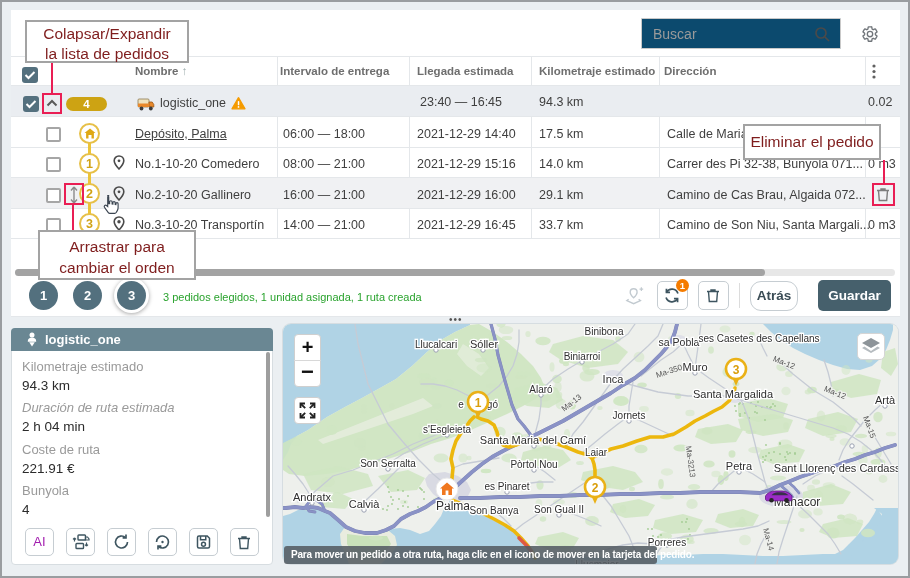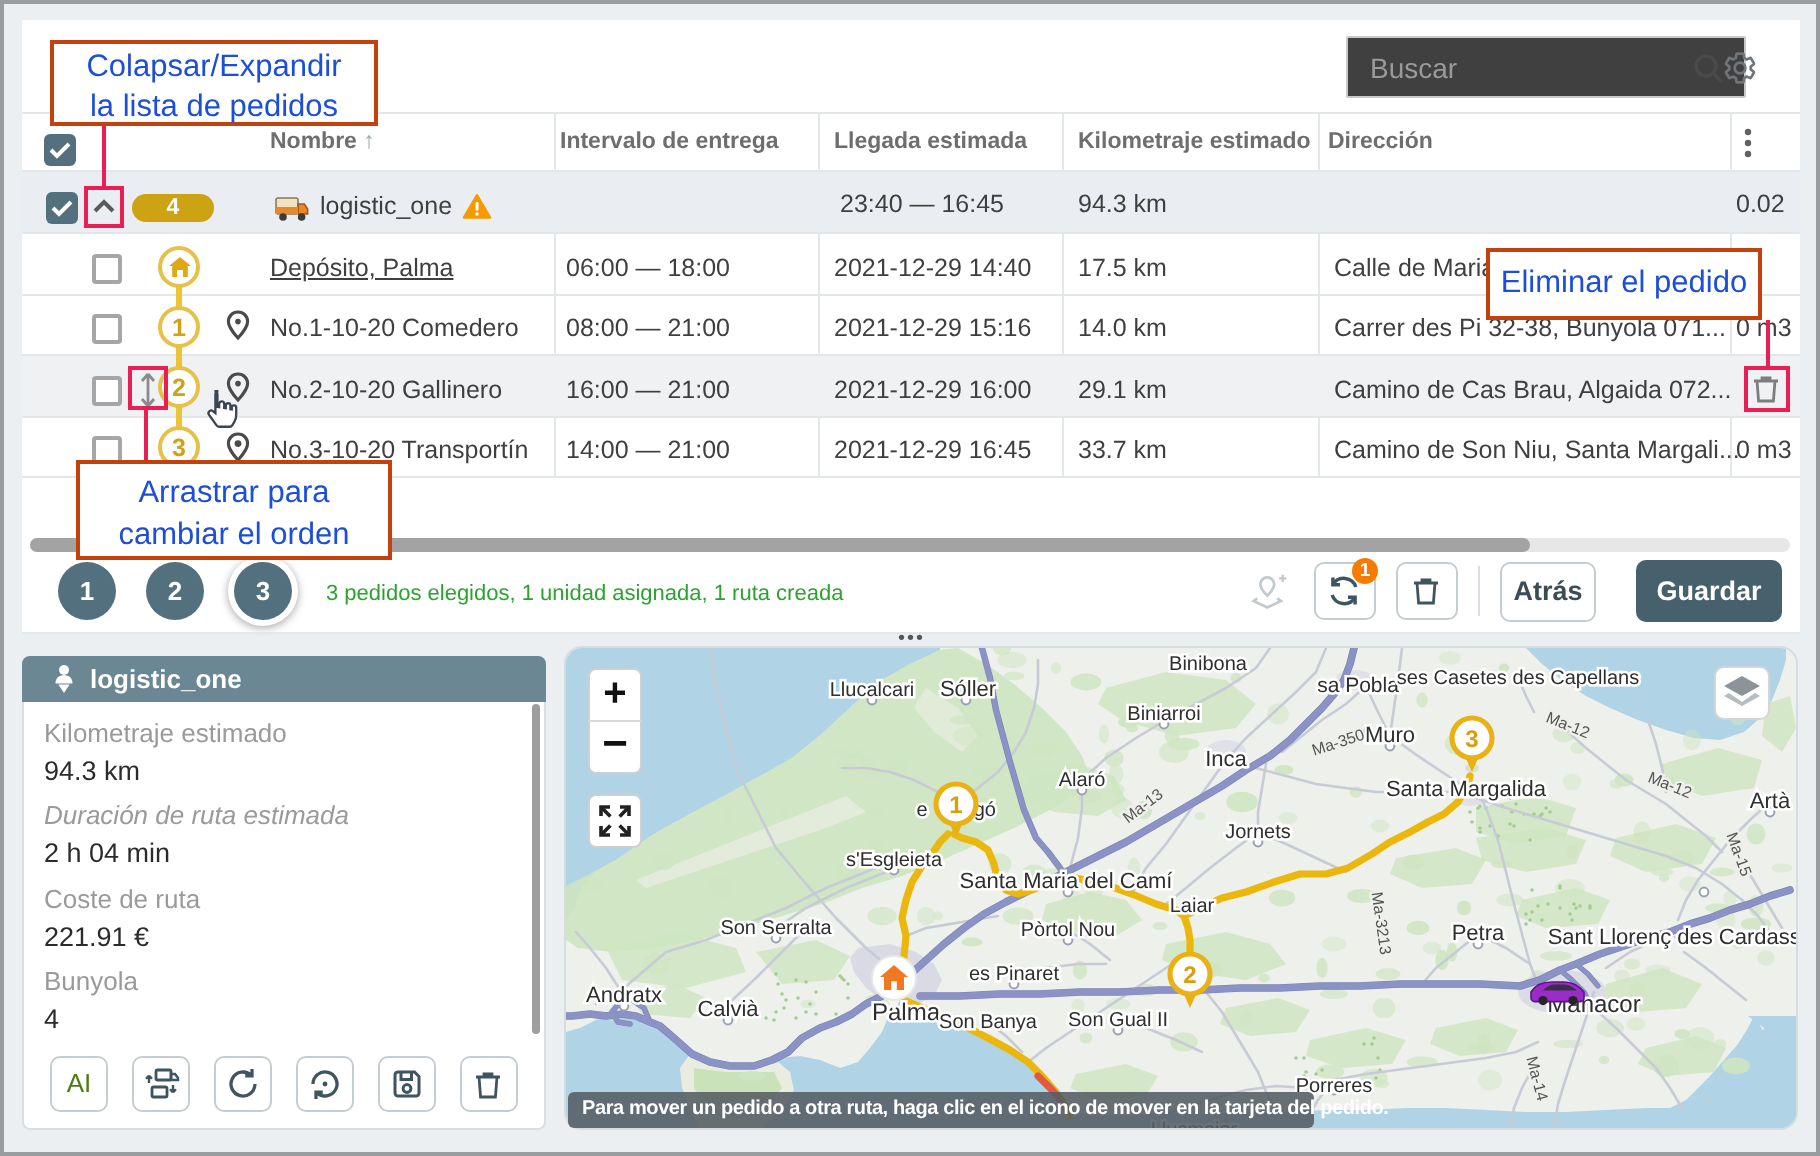--- a/index.html
+++ b/index.html
@@ -9,35 +9,35 @@
   .frame { left:0; top:0; width:910px; height:578px; border:2px solid #9a9da0; }
   .card { background:#fff; }
   .hline { background:#e4e7ea; height:1px; }
   .vline { background:#e4e7ea; width:1px; }
   .htext { color:#6e6e6e; font-size:11.5px; font-weight:bold; }
   .cell { color:#3f3f3f; font-size:12.5px; white-space:nowrap; }
   .cb { width:15px; height:15px; border:2px solid #a6a6a6; border-radius:2px; background:#fff; }
   .cbc { width:16px; height:16px; border-radius:3px; background:#54707e; }
   .ring { border:2px solid #e7c048; border-radius:50%; background:#fff; text-align:center; }
   .num { color:#d0a216; font-weight:bold; font-size:12.5px; }
-  .ann { background:#fff; border:2px solid #c2410c; color:#1d4ed8; text-align:center; z-index:50; }
+  .ann { background:#fff; border:2px solid #a3a3a3; color:#7f1d1d; text-align:center; z-index:50; }
   .redline { background:#e91e54; z-index:49; }
   .redbox { border:2px solid #e91e54; z-index:50; }
   .stepc { width:29px; height:29px; border-radius:50%; background:#53707e; color:#fff; font-size:13px; font-weight:bold; text-align:center; line-height:29px; }
   .btn { border:1px solid #c6cdd2; border-radius:5px; background:#fff; }
   .lbl { color:#9a9a9a; font-size:13px; }
   .val { color:#2b2b2b; font-size:13.5px; }
 </style>
 </head>
 <body>
 <div class="abs frame"></div>
 
 <div class="abs card" style="left:11px; top:10px; width:889px; height:307px;"></div>
 
-<div class="abs" style="left:673px; top:18px; width:200px; height:31px; border:1px solid #c9c9c9; border-radius:1px; background:#404040;">
+<div class="abs" style="left:641px; top:18px; width:200px; height:31px; border:1px solid #c9c9c9; border-radius:1px; background:#0c4a6e;">
   <span class="abs" style="left:11px; top:7px; color:#9a9a9a; font-size:14px;">Buscar</span>
   <svg class="abs" style="right:9px; top:7px;" width="17" height="17" viewBox="0 0 17 17">
       <circle cx="7" cy="7" r="5" fill="none" stroke="#4a4a4a" stroke-width="1.7"></circle>
       <line x1="10.8" y1="10.8" x2="15" y2="15" stroke="#4a4a4a" stroke-width="1.7"></line>
     </svg>
 </div>
 
 <svg class="abs" style="left:861px; top:25px;" width="18" height="18" viewBox="0 0 24 24">
     <path d="M19.14 12.94c.04-.3.06-.61.06-.94 0-.32-.02-.64-.07-.94l2.03-1.58a.49.49 0 0 0 .12-.61l-1.92-3.32a.488.488 0 0 0-.59-.22l-2.39.96c-.5-.38-1.03-.7-1.62-.94l-.36-2.54a.484.484 0 0 0-.48-.41h-3.84c-.24 0-.43.17-.47.41l-.36 2.54c-.59.24-1.13.57-1.62.94l-2.39-.96c-.22-.08-.47 0-.59.22L2.74 8.87c-.12.21-.08.47.12.61l2.03 1.58c-.05.3-.09.63-.09.94s.02.64.07.94l-2.03 1.58a.49.49 0 0 0-.12.61l1.92 3.32c.12.22.37.29.59.22l2.39-.96c.5.38 1.03.7 1.62.94l.36 2.54c.05.24.24.41.48.41h3.84c.24 0 .44-.17.47-.41l.36-2.54c.59-.24 1.13-.56 1.62-.94l2.39.96c.22.08.47 0 .59-.22l1.92-3.32c.12-.22.07-.47-.12-.61zM12 15.6c-1.98 0-3.6-1.62-3.6-3.6s1.62-3.6 3.6-3.6 3.6 1.62 3.6 3.6-1.62 3.6-3.6 3.6z" fill="none" stroke="#70757a" stroke-width="1.8" stroke-linejoin="round"></path>
   </svg>
@@ -183,21 +183,21 @@
   </svg>
 <div class="abs" style="left:676px; top:279px; width:13px; height:13px; border-radius:50%; background:#f57c00; color:#fff; font-size:9.5px; font-weight:bold; text-align:center; line-height:13px; z-index:5;">1</div>
 
 <div class="abs btn" style="left:698px; top:281px; width:31px; height:29px;"></div>
 <svg class="abs" style="left:706px; top:287px;" width="14" height="16" viewBox="0 0 14 16">
     <path d="M2.5 4.5h9l-.8 10h-7.4z M1 4.5h12 M5 4.5V3h4v1.5" fill="none" stroke="#3e5560" stroke-width="1.4"></path>
   </svg>
 
 <div class="abs" style="left:739px; top:283px; width:1px; height:25px; background:#dcdcdc;"></div>
 
-<div class="abs btn" style="left:750px; top:281px; width:48px; height:30px; color:#3a4c55; font-size:13.5px; font-weight:bold; text-align:center; line-height:28px;">Atrás</div>
+<div class="abs btn" style="left:750px; top:281px; width:48px; height:30px; color:#3a4c55; font-size:13.5px; font-weight:bold; text-align:center; line-height:28px;border-radius:11px;">Atrás</div>
 <div class="abs" style="left:818px; top:280px; width:73px; height:31px; border-radius:5px; background:#46606c; color:#fff; font-size:13.5px; font-weight:bold; text-align:center; line-height:31px;">Guardar</div>
 
 <div class="abs hline" style="left:11px; top:316px; width:889px;"></div>
 
 <div class="abs" style="left:449px; top:318px; width:13px; height:3px; color:#555; font-size:10px; line-height:3px; letter-spacing:1px;">•••</div>
 
 <div class="abs" style="left:11px; top:328px; width:262px; height:237px; background:#fff; border:1px solid #d7dde1; border-radius:4px;"></div>
 <div class="abs" style="left:11px; top:328px; width:262px; height:23px; background:#6a8793; border-radius:4px 4px 0 0;"></div>
 <svg class="abs" style="left:24px; top:331px;" width="16" height="17" viewBox="0 0 16 17">
     <circle cx="8" cy="4" r="2.5" fill="#fff"></circle>
@@ -209,21 +209,21 @@
 <span class="abs lbl" style="left:22px; top:359px;">Kilometraje estimado</span>
 <span class="abs val" style="left:22px; top:378px;">94.3 km</span>
 <span class="abs lbl" style="left:22px; top:400px;font-style:italic;">Duración de ruta estimada</span>
 <span class="abs val" style="left:22px; top:419px;">2 h 04 min</span>
 <span class="abs lbl" style="left:22px; top:442px;">Coste de ruta</span>
 <span class="abs val" style="left:22px; top:461px;">221.91 €</span>
 <span class="abs lbl" style="left:22px; top:483px;">Bunyola</span>
 <span class="abs val" style="left:22px; top:502px;">4</span>
 <div class="abs" style="left:266px; top:352px; width:4px; height:165px; border-radius:2px; background:#9e9e9e;"></div>
 
-<div class="abs btn" style="left:25px; top:528px; width:29px; height:28px; color:#4d7c0f; font-size:13px; text-align:center; line-height:26px;">AI</div>
+<div class="abs btn" style="left:25px; top:528px; width:29px; height:28px; color:#a21caf; font-size:13px; text-align:center; line-height:26px;">AI</div>
 <div class="abs btn" style="left:66px; top:528px; width:29px; height:28px;"></div>
 <svg class="abs" style="left:71px; top:533px;" width="19" height="18" viewBox="0 0 19 18">
     <rect x="7" y="2" width="7.5" height="5" rx="0.8" fill="none" stroke="#3e5560" stroke-width="1.4"></rect>
     <path d="M14.5 4h2l1.5 2v1h-3.5z" fill="none" stroke="#3e5560" stroke-width="1.2"></path>
     <rect x="5" y="10.5" width="7.5" height="5" rx="0.8" fill="none" stroke="#3e5560" stroke-width="1.4"></rect>
     <path d="M3.5 8.5V4.8M3.5 4.8L2 6.4M3.5 4.8L5 6.4M15.5 9.5v3.7m0 0L14 11.6m1.5 1.6l1.5-1.6" fill="none" stroke="#3e5560" stroke-width="1.2"></path>
   </svg>
 <div class="abs btn" style="left:107px; top:528px; width:29px; height:28px;"></div>
 <svg class="abs" style="left:112px; top:533px;" width="19" height="18" viewBox="0 0 24 24">
     <path d="M20 12a8 8 0 1 1-2.5-5.8" fill="none" stroke="#3e5560" stroke-width="2.2"></path>

